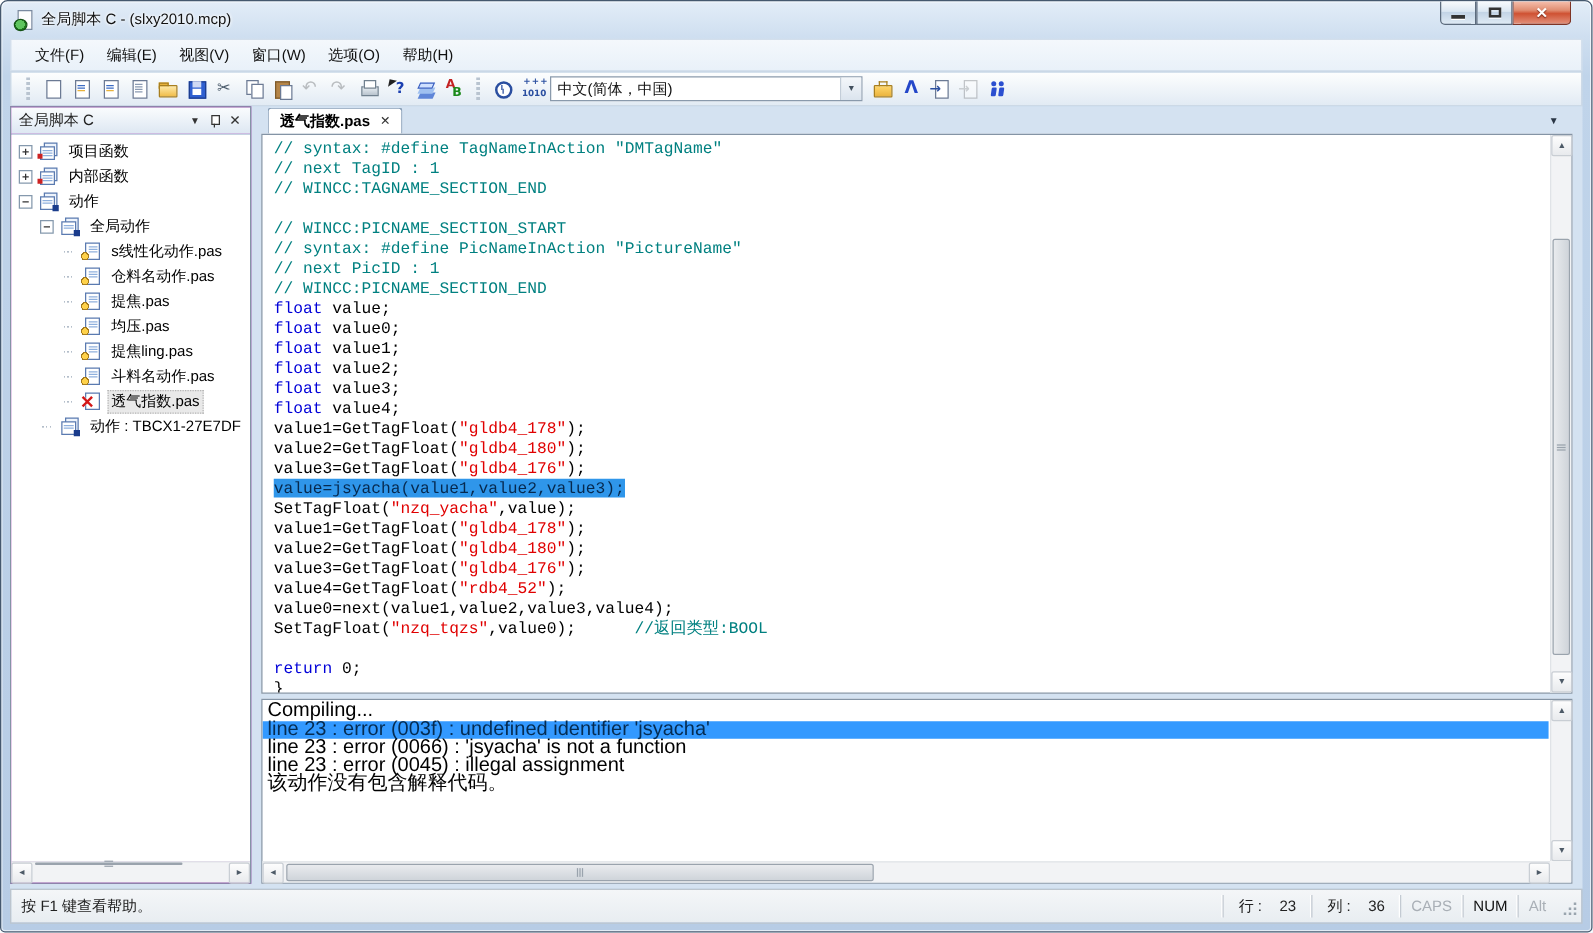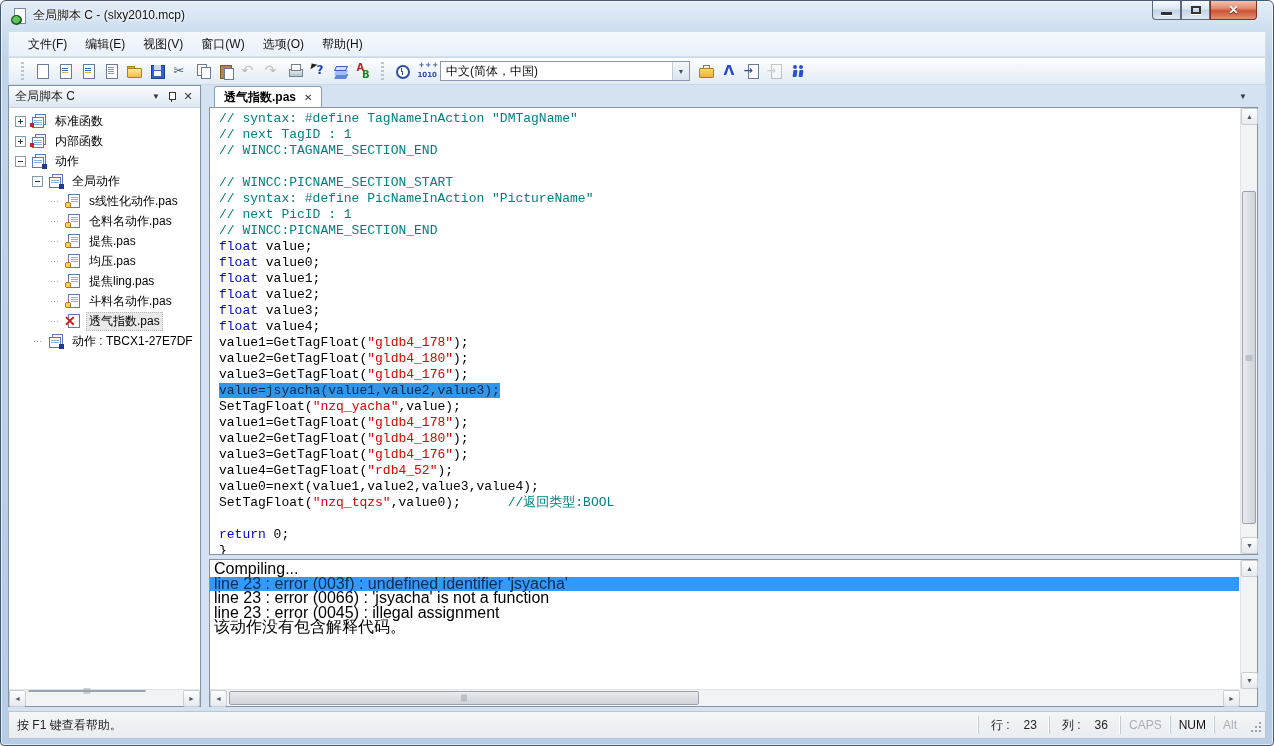--- a/index.html
+++ b/index.html
@@ -357,21 +357,21 @@
             <span class="pin"></span>
           </span>
         <span class="sp-btn" style="font-size:11px">
             <span>✕</span>
           </span>
       </div>
       <div class="tree" id="tree">
           <div class="tree-row" style="padding-left: 6px;">
             <span class="tg plus"></span>
             <span class="ti function-folder"></span>
-            <span class="tree-label">标准函数</span>
+            <span class="tree-label">项目函数</span>
           </div>
           <div class="tree-row" style="padding-left: 6px;">
             <span class="tg plus"></span>
             <span class="ti function-folder"></span>
             <span class="tree-label">内部函数</span>
           </div>
           <div class="tree-row" style="padding-left: 6px;">
             <span class="tg minus"></span>
             <span class="ti action-folder"></span>
             <span class="tree-label">动作</span>

